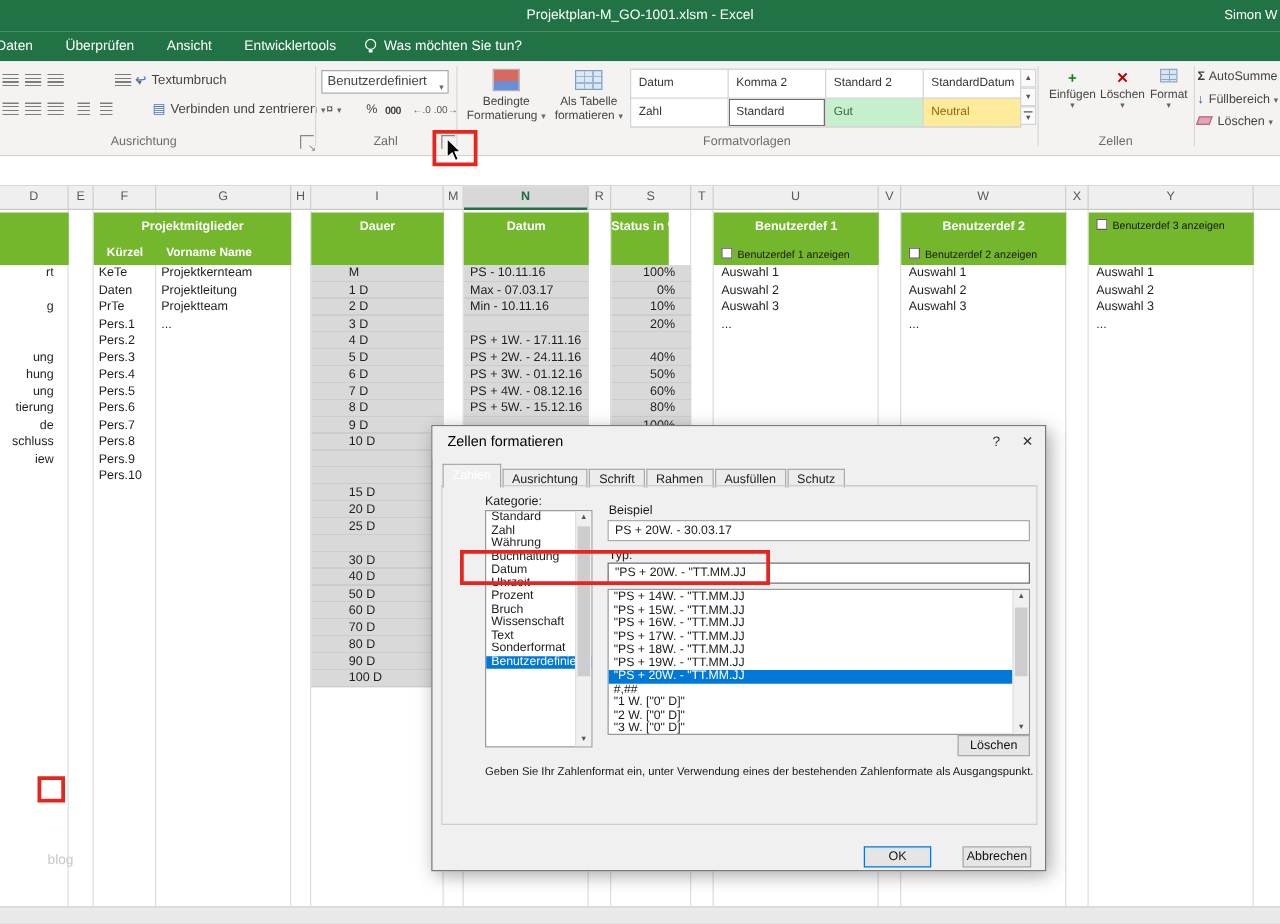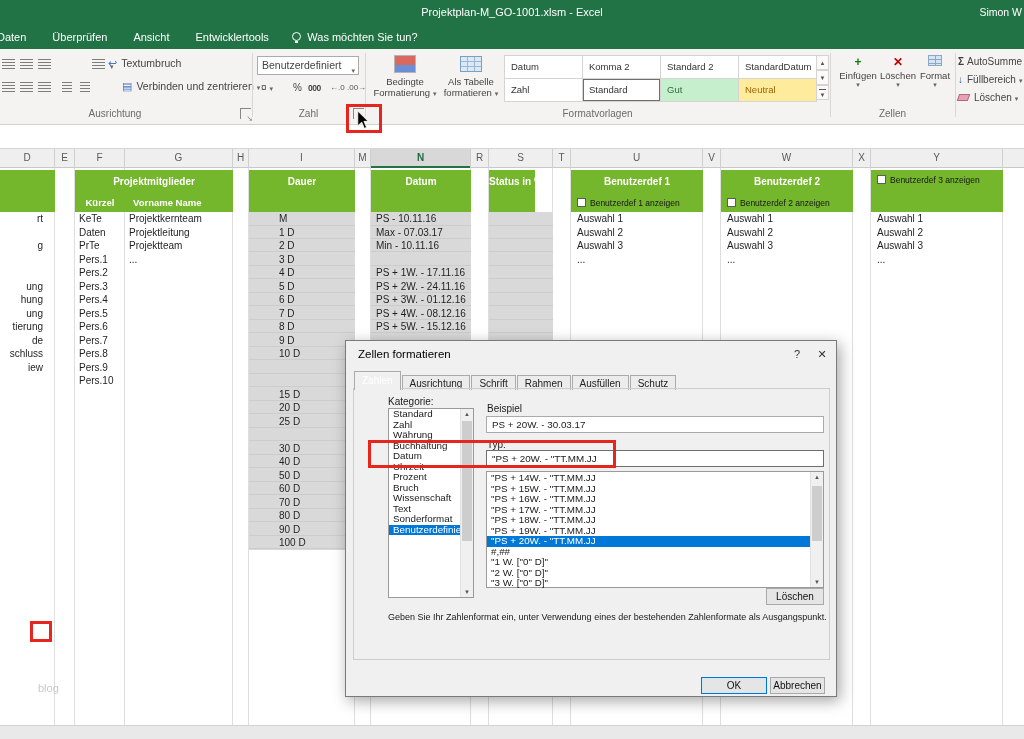--- a/index.html
+++ b/index.html
@@ -383,20 +383,32 @@
         <div class="line">PS - 10.11.16</div>
         <div class="line">Max - 07.03.17</div>
         <div class="line">Min - 10.11.16</div>
         <div class="line"></div>
         <div class="line">PS + 1W. - 17.11.16</div>
         <div class="line">PS + 2W. - 24.11.16</div>
         <div class="line">PS + 3W. - 01.12.16</div>
         <div class="line">PS + 4W. - 08.12.16</div>
         <div class="line">PS + 5W. - 15.12.16</div>
       </div>
+    <div class="lines right" style="left:489px;width:51px">
+        <div class="line">100%</div>
+        <div class="line">0%</div>
+        <div class="line">10%</div>
+        <div class="line">20%</div>
+        <div class="line"></div>
+        <div class="line">40%</div>
+        <div class="line">50%</div>
+        <div class="line">60%</div>
+        <div class="line">80%</div>
+        <div class="line">100%</div>
+      </div>
     <div class="lines" style="left:577px;width:126px">
         <div class="line">Auswahl 1</div>
         <div class="line">Auswahl 2</div>
         <div class="line">Auswahl 3</div>
         <div class="line">...</div>
       </div>
     <div class="lines" style="left:727px;width:126px">
         <div class="line">Auswahl 1</div>
         <div class="line">Auswahl 2</div>
         <div class="line">Auswahl 3</div>
@@ -466,21 +478,21 @@
         </div>
       <div class="sb">
         <span class="sb-up">▲</span>
         <span class="sb-thumb" style="top:14px;height:55px"></span>
         <span class="sb-dn">▼</span>
       </div>
     </div>
 
     <div class="btn" style="left:420px;top:247px;width:58px">Löschen</div>
     <div class="dlg-hint">Geben Sie Ihr Zahlenformat ein, unter Verwendung eines der bestehenden Zahlenformate als Ausgangspunkt.</div>
-    <div class="btn ok" style="left:355px;top:336px;width:66px">OK</div>
+    <div class="btn ok" style="left:345px;top:336px;width:54px">OK</div>
     <div class="btn" style="left:424px;top:336px;width:55px">Abbrechen</div>
   </div>
 
   <div class="redbox" id="red1"></div>
   <div class="redbox" id="red2"></div>
   <div class="redbox" id="red3"></div>
   <svg class="cursor" width="14" height="20" viewBox="0 0 12 19">
     <path d="M1,1 L1,15 L4.8,11.6 L7.3,17.5 L9.4,16.5 L6.9,10.8 L11,10.8 Z" fill="#000" stroke="#fff" stroke-width="0.8"></path>
   </svg>
 

